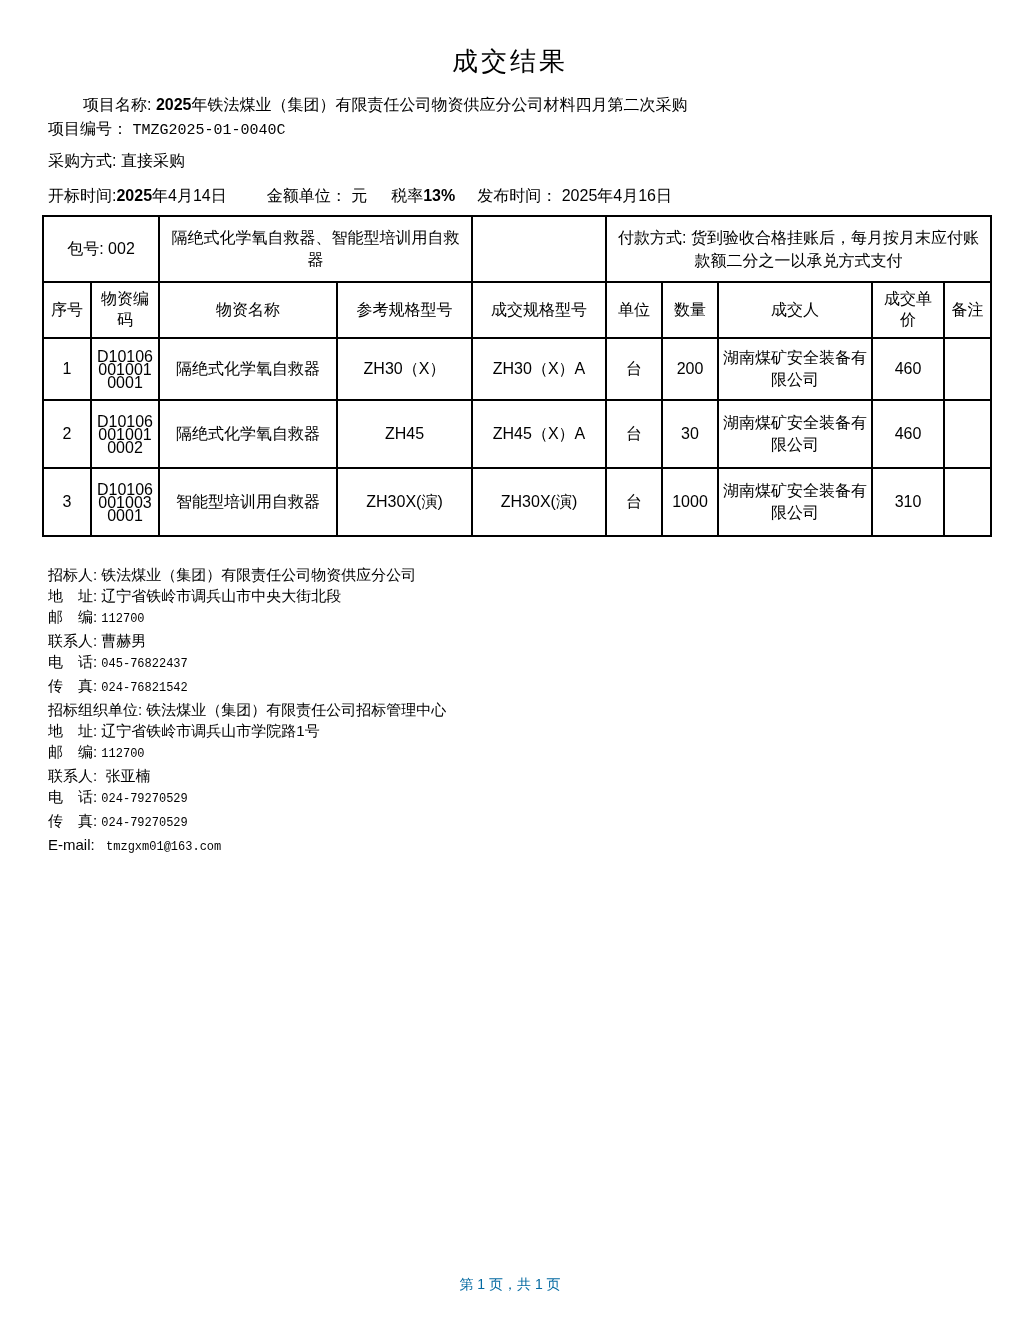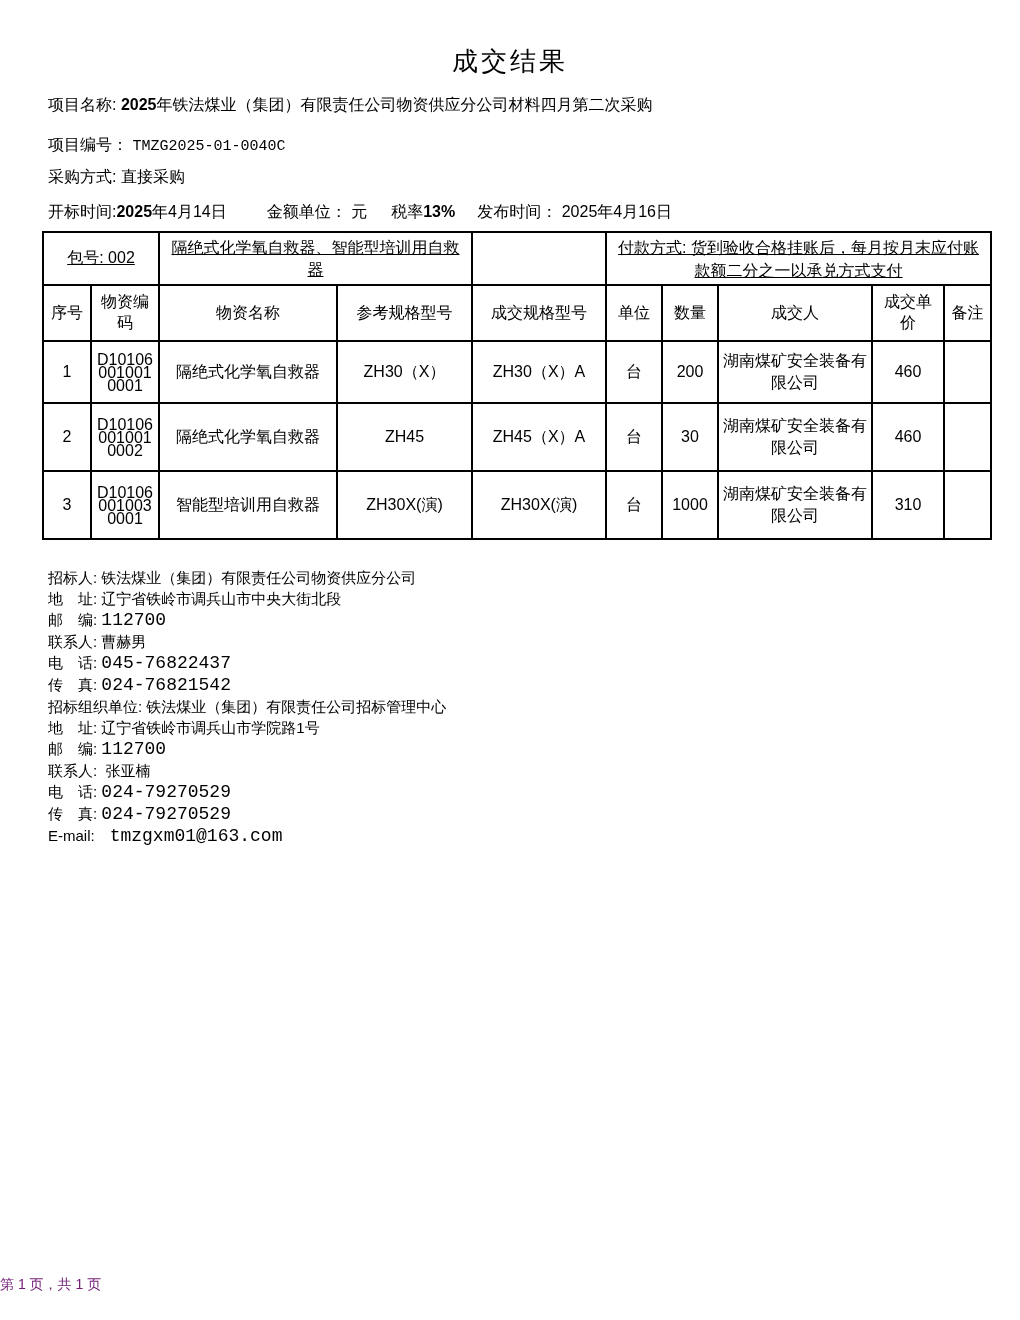--- a/index.html
+++ b/index.html
@@ -16,22 +16,22 @@
     text-align:center;
     font-size:26px;
     letter-spacing:3px;
   }
   .meta { margin:16px 40px 0 48px; }
   .meta-line {
     font-size:16px;
     line-height:20px;
     white-space:pre-wrap;
   }
-  .ml-1 { margin-top:12px; }
-  .ml-2 { margin-top:20px; }
+  .ml-1 { margin-top:12px;margin-left:35px; }
+  .ml-2 { margin-top:4px; }
   .ml-3 { margin-top:10px; }
   .ml-4 { margin-top:15px; }
   .b { font-weight:bold; }
   .mono { font-family:"Liberation Mono","DejaVu Sans Mono",monospace; font-size:15px; }
   .gap-a { margin-left:40px; }
   .gap-b { margin-left:24px; }
   .gap-c { margin-left:22px; }
 
   table.result {
     margin:9px 0 0 42px;
@@ -57,40 +57,41 @@
     border-radius:12px;
   }
   th.small-head { font-size:11px; }
   td.code-cell {
     font-size:10px;
     line-height:13px;
     word-break:break-all;
     padding:2px 6px;
   }
   td.cn { line-height:22px; }
-  tr.r-pkg  { height:53px;text-decoration:underline; }
+  tr.r-pkg  { height:66px; }
   tr.r-head { height:56px; }
   tr.r-d1 { height:62px; }
   tr.r-d2 { height:68px; }
   tr.r-d3 { height:68px; }
 
   .contact { margin:27px 0 0 48px; }
   .c-line {
     font-size:15px;
     line-height:21px;
     white-space:pre-wrap;
   }
-  .c-line .mono { font-size:18px; }
+  .c-line .mono { font-size:12px; }
 
   .footer {
     position:absolute;
     left:0; right:0;
     bottom:26px;
+    text-align:center;
     font-size:14px;
-    color:#701a75;
+    color:#0369a1;
     white-space:pre-wrap;
   }
 </style>
 </head>
 <body>
 
 <div class="page">
 
   <div class="title">成交结果</div>
 

